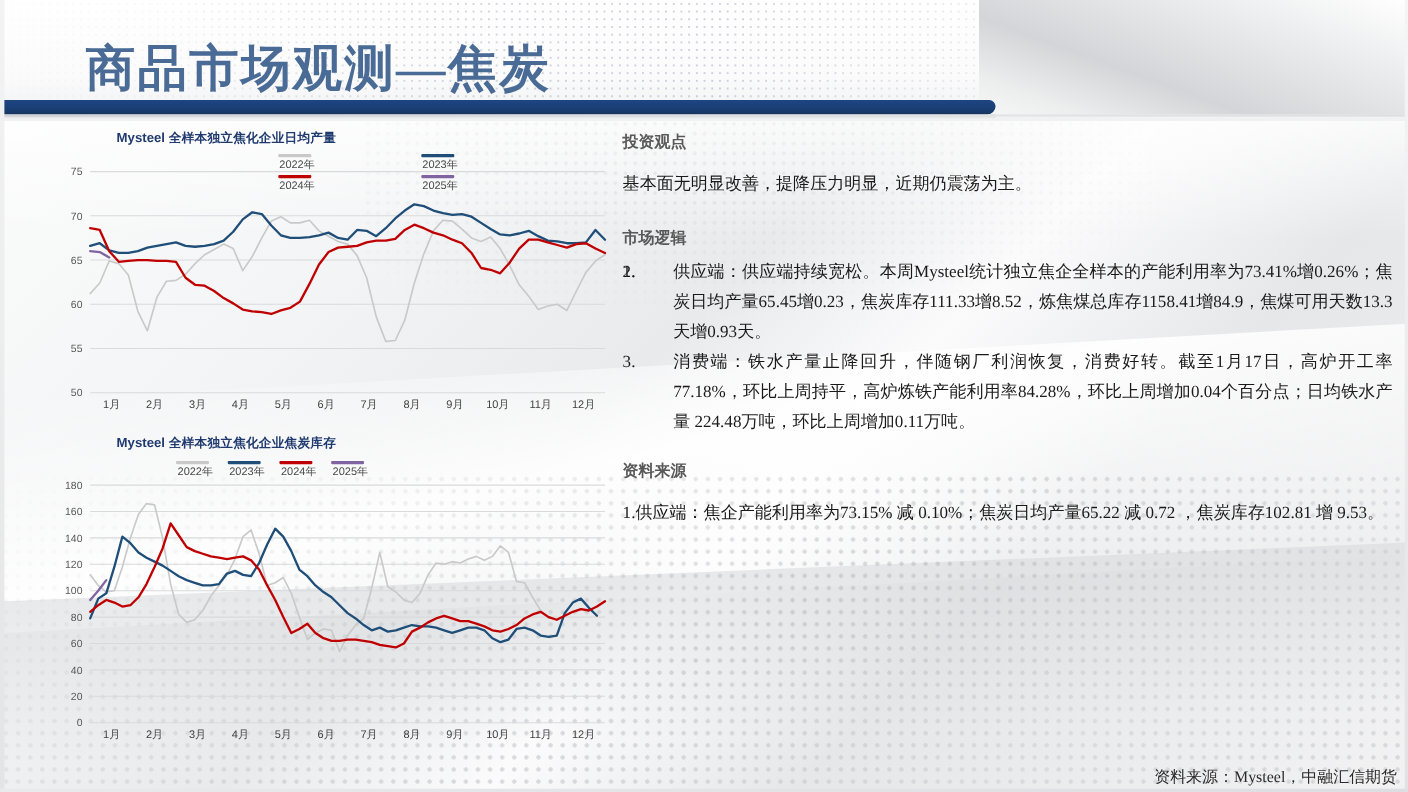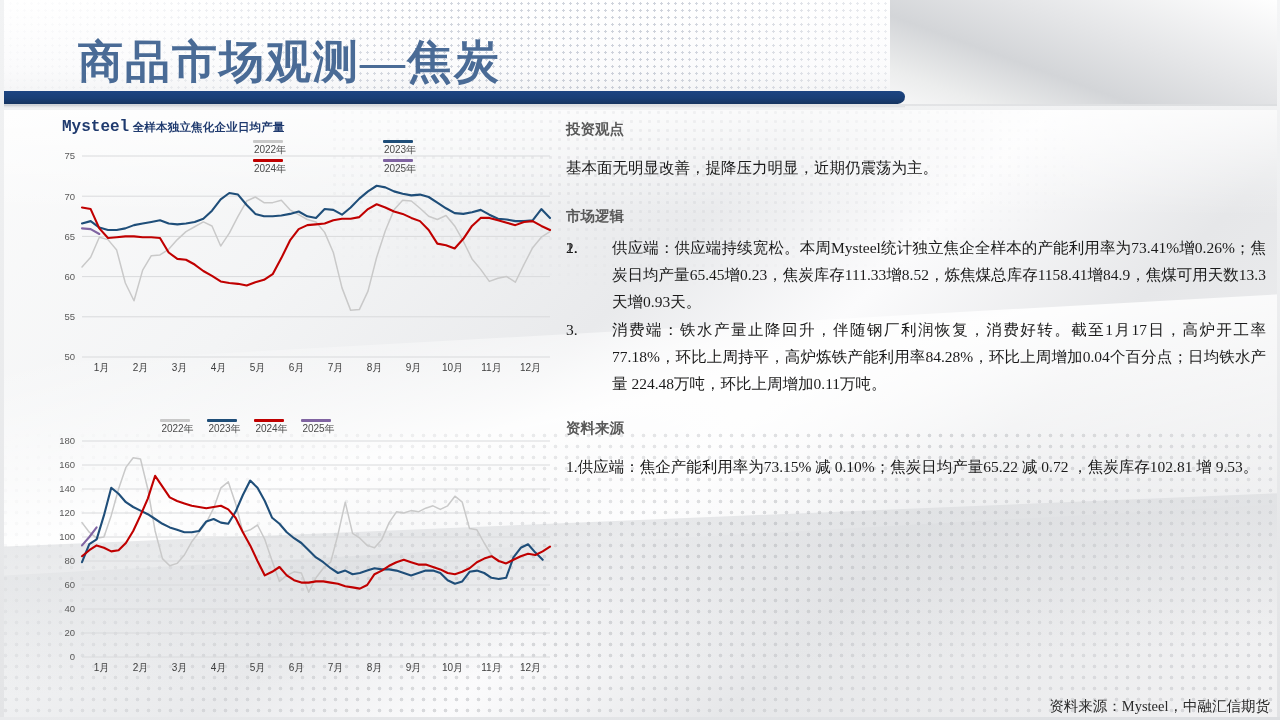--- a/index.html
+++ b/index.html
@@ -90,21 +90,21 @@
   .edge-r{position:absolute;right:0;top:0;width:3px;height:720px;background:linear-gradient(180deg,#f4f5f6,#e1e2e4);}
 
   
   .charts{position:absolute;left:40px;top:118px;width:520px;height:580px;}
   .chart-block{position:relative;}
   .chart-title{
     font-family:"Liberation Sans","DejaVu Sans",sans-serif;
     font-size:11.5px;font-weight:700;color:#1f3a6e;letter-spacing:.2px;
     margin-left:22px;white-space:nowrap;
   }
-  .chart-title .ms{font-family:Liberation Mono, monospace;font-size:16px;letter-spacing:0;}
+  .chart-title .ms{font-family:Liberation Sans, sans-serif;font-size:12px;letter-spacing:0;margin-left:44px;}
   .legend{display:flex;font-family:"Liberation Sans","DejaVu Sans",sans-serif;font-size:10px;color:#4a4a4a;}
   .legend-item{display:flex;align-items:center;white-space:nowrap;flex-direction:column;}
   .legend-swatch{display:inline-block;width:30px;height:3px;margin-right:5px;border-radius:1px;}
   .legend1{position:absolute;left:165px;top:22px;width:300px;flex-wrap:wrap;}
   .legend1 .legend-item{width:130px;margin-bottom:2px;}
   .legend2{position:absolute;left:120px;top:24px;width:340px;gap:12px;}
   svg{display:block;}
   .axis-lbl{font-family:"Liberation Sans","DejaVu Sans",sans-serif;font-size:9.5px;fill:#595959;}
   .axis-lbl-x{font-family:"Liberation Sans","DejaVu Sans",sans-serif;font-size:10px;fill:#404040;}
   .gridline{stroke:#d9dadc;stroke-width:1;}
@@ -203,20 +203,24 @@
           <text x="451.5" y="223" text-anchor="middle" class="axis-lbl-x">11月</text>
           <text x="490.5" y="223" text-anchor="middle" class="axis-lbl-x">12月</text>
           <polyline points="42.00,118.95 50.67,109.30 59.33,89.20 68.00,91.62 76.67,102.07 85.33,135.03 94.00,152.72 102.67,122.17 111.33,107.70 120.00,106.89 128.67,101.26 137.33,91.62 146.00,83.58 154.67,78.75 163.33,73.93 172.00,77.95 180.67,98.05 189.33,85.18 198.00,68.30 206.67,53.02 215.33,49.00 224.00,54.63 232.67,54.63 241.33,52.22 250.00,61.87 258.67,66.69 267.33,71.52 276.00,73.93 284.67,84.38 293.33,104.48 302.00,139.86 310.67,162.37 319.33,161.56 328.00,143.07 336.67,109.30 345.33,82.77 354.00,61.87 362.67,52.22 371.33,53.02 380.00,60.26 388.67,68.30 397.33,71.52 406.00,67.50 414.67,77.95 423.33,93.22 432.00,110.91 440.67,121.36 449.33,133.42 458.00,130.21 466.67,128.60 475.33,134.23 484.00,116.54 492.67,99.66 501.33,89.20 510.00,83.58" fill="none" stroke="#c9c9c9" stroke-width="1.5" stroke-linejoin="round" stroke-linecap="round"></polyline>
           <polyline points="42.00,75.54 50.67,73.12 59.33,79.56 68.00,81.97 76.67,81.97 85.33,80.36 94.00,77.14 102.67,75.54 111.33,73.93 120.00,72.32 128.67,75.54 137.33,76.34 146.00,75.54 154.67,73.93 163.33,70.71 172.00,62.67 180.67,51.42 189.33,44.98 198.00,46.59 206.67,57.04 215.33,65.89 224.00,68.30 232.67,68.30 241.33,67.50 250.00,65.89 258.67,63.48 267.33,68.30 276.00,69.91 284.67,61.06 293.33,61.87 302.00,66.69 310.67,59.46 319.33,50.61 328.00,43.38 336.67,37.75 345.33,39.36 354.00,43.38 362.67,45.79 371.33,47.40 380.00,46.59 388.67,49.00 397.33,54.63 406.00,60.26 414.67,65.08 423.33,65.89 432.00,64.28 440.67,61.87 449.33,66.69 458.00,70.71 466.67,71.52 475.33,73.12 484.00,73.12 492.67,72.32 501.33,61.06 510.00,69.91" fill="none" stroke="#1f4e79" stroke-width="2.1" stroke-linejoin="round" stroke-linecap="round"></polyline>
           <polyline points="42.00,59.46 50.67,61.06 59.33,80.36 68.00,90.01 76.67,89.20 85.33,88.40 94.00,88.40 102.67,89.20 111.33,89.20 120.00,90.01 128.67,104.48 137.33,110.91 146.00,111.72 154.67,116.54 163.33,122.97 172.00,127.80 180.67,133.42 189.33,135.03 198.00,135.84 206.67,137.44 215.33,134.23 224.00,131.82 232.67,126.19 241.33,110.11 250.00,92.42 258.67,81.16 267.33,77.14 276.00,76.34 284.67,75.54 293.33,72.32 302.00,70.71 310.67,70.71 319.33,69.10 328.00,61.06 336.67,56.24 345.33,59.46 354.00,63.48 362.67,65.89 371.33,69.91 380.00,73.12 388.67,81.97 397.33,95.64 406.00,97.24 414.67,100.46 423.33,90.81 432.00,77.95 440.67,69.91 449.33,69.91 458.00,72.32 466.67,74.73 475.33,77.14 484.00,73.93 492.67,73.12 501.33,77.95 510.00,81.97" fill="none" stroke="#c00000" stroke-width="2.1" stroke-linejoin="round" stroke-linecap="round"></polyline>
           <polyline points="42.00,80.36 50.67,81.16 59.33,85.99" fill="none" stroke="#8064a2" stroke-width="2.1" stroke-linejoin="round" stroke-linecap="round"></polyline>
         </svg>
     </div>
 
     <div class="chart-block" style="height:290px;margin-top:12px;">
+      <div class="chart-title">
+        <span class="ms">Mysteel</span>
+        <span>全样本独立焦化企业焦炭库存</span>
+      </div>
       <div class="legend legend2">
         <span class="legend-item">
           <i class="legend-swatch" style="background:#c9c9c9"></i>
           <span>2022年</span>
         </span>
         <span class="legend-item">
           <i class="legend-swatch" style="background:#1f4e79"></i>
           <span>2023年</span>
         </span>
         <span class="legend-item">

